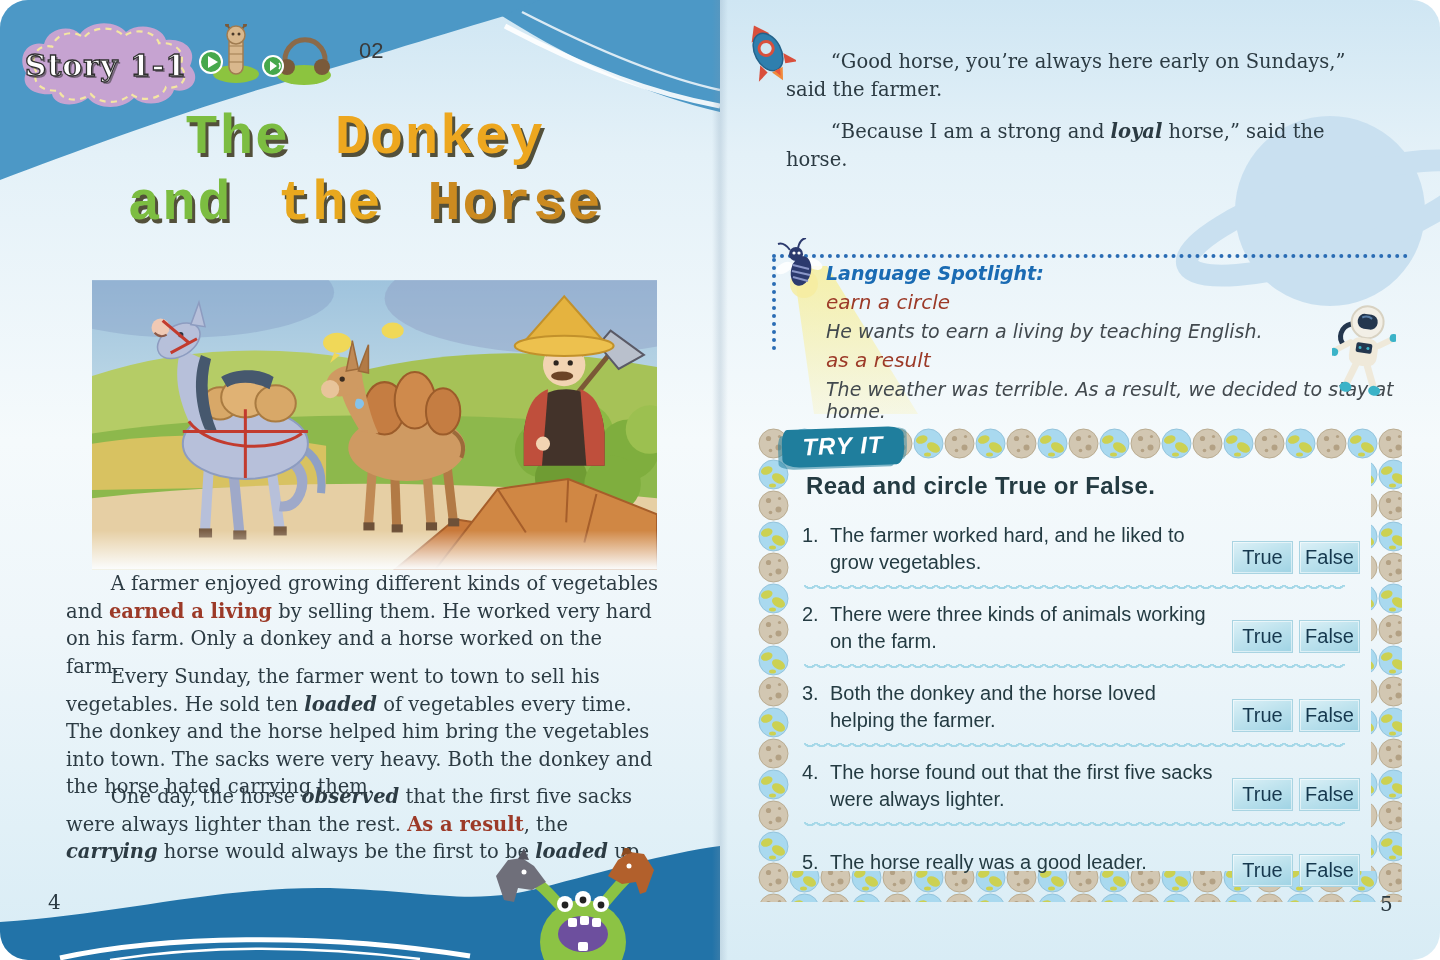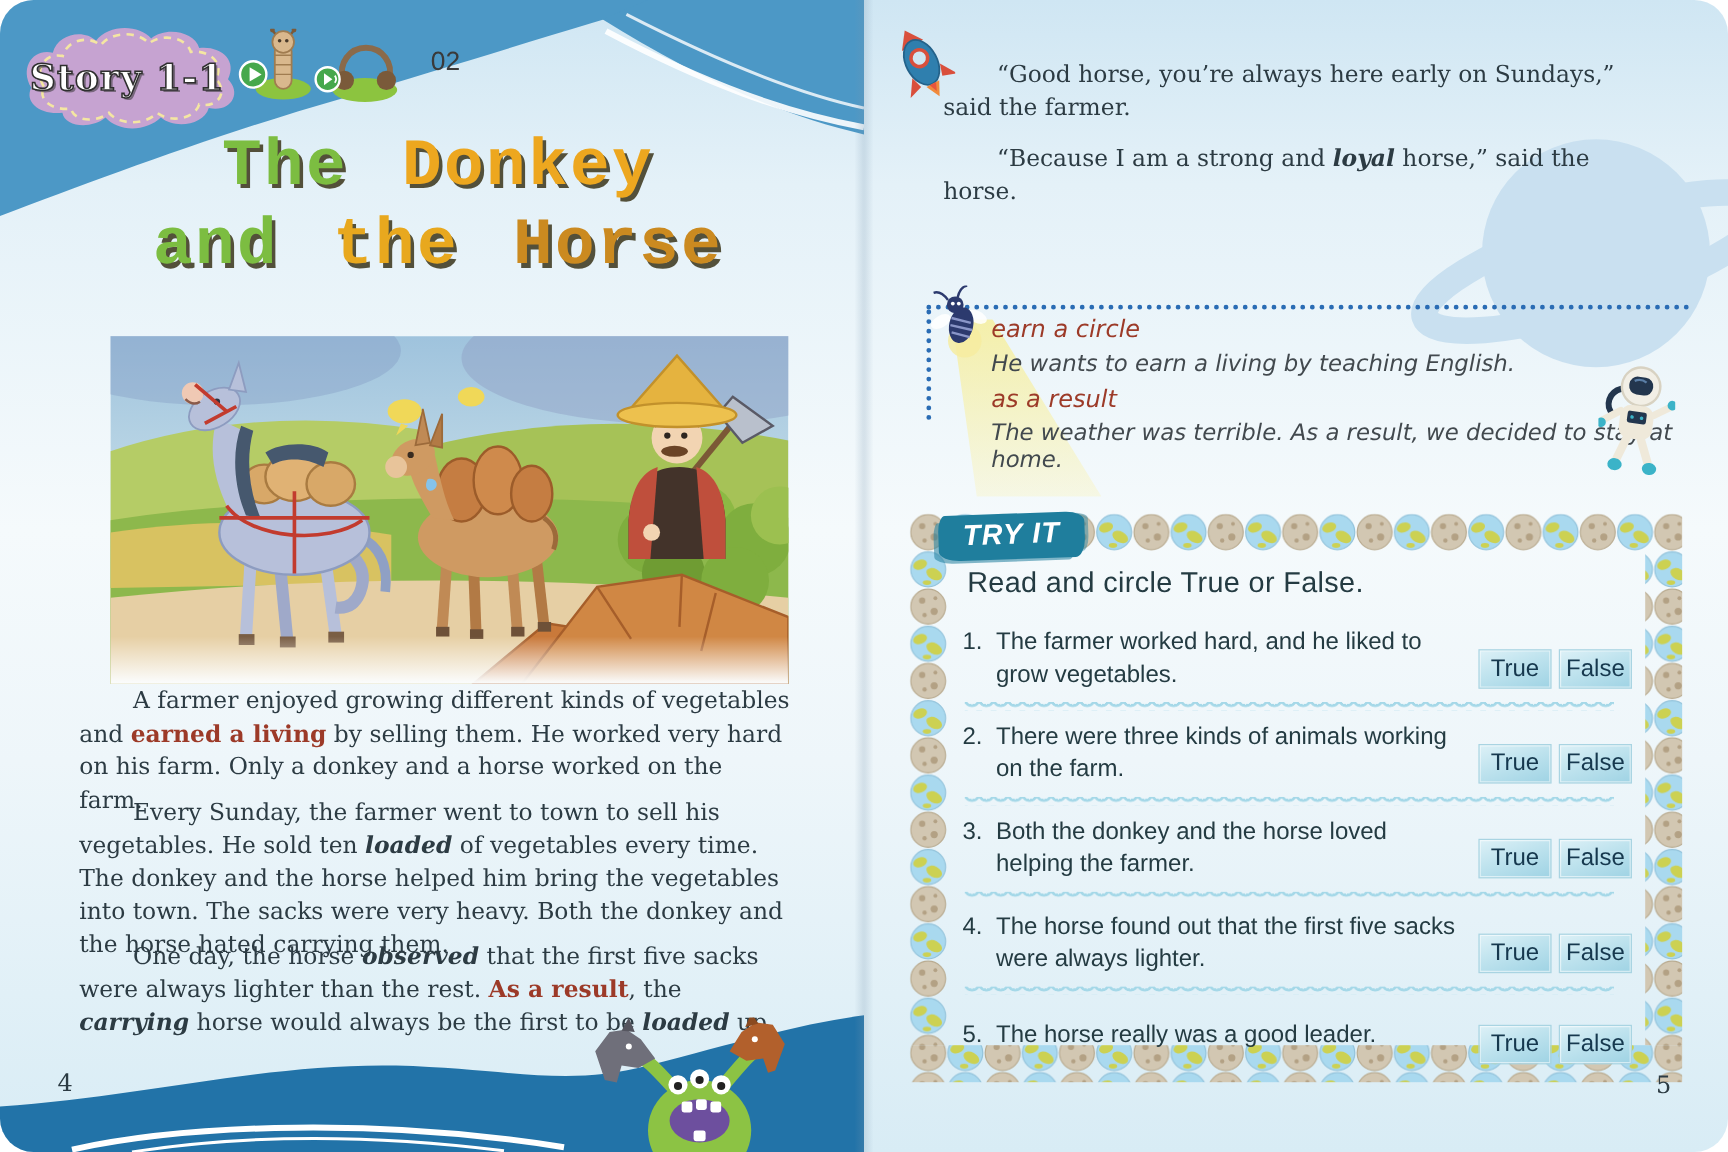--- a/index.html
+++ b/index.html
@@ -51,21 +51,21 @@
 
   
   .tryit{left:758px;top:428px;width:644px;height:474px;}
   .tryit-border{position:absolute;left:0;top:0;}
   .banner{position:absolute;left:24px;top:0;width:122px;height:38px;background:#1f7e9d;
     transform:rotate(-2deg);border-radius:6px 16px 8px 18px/14px 8px 16px 8px;
     box-shadow:-6px 4px 0 -2px rgba(31,126,157,.55),6px -2px 0 -3px rgba(31,126,157,.45);}
   .banner span{position:absolute;left:0;right:0;top:4px;text-align:center;color:#fff;
     font-family:"Liberation Sans",sans-serif;font-weight:bold;font-style:italic;font-size:24px;letter-spacing:1px;}
   .tryit-h{position:absolute;left:48px;top:44px;font-family:"Liberation Sans",sans-serif;
-    font-weight:normal;font-size:24px;color:#243b42;letter-spacing:.3px;}
+    font-weight:bold;font-size:24px;color:#243b42;letter-spacing:.3px;}
   .questions{position:absolute;left:44px;top:90px;width:558px;display:flex;flex-direction:column;}
   .q-row{display:flex;align-items:center;gap:8px;padding:4px 0;}
   .q-text{flex:1;position:relative;padding-left:28px;font-family:"Liberation Sans",sans-serif;
     font-size:20px;line-height:27px;color:#243b42;}
   .q-num{position:absolute;left:0;top:0;}
   .tf-group{display:flex;gap:6px;flex:0 0 auto;}
   .tf-btn{width:59px;height:31px;line-height:31px;text-align:center;cursor:pointer;
     font-family:"Liberation Sans",sans-serif;font-size:20px;color:#16384e;
     background:linear-gradient(160deg,#ddf1f7 0%,#bfe3ee 45%,#9fd3e4 100%);
     border:1px solid #a9d4e2;box-shadow:inset 0 0 0 1px rgba(255,255,255,.55);margin-top:16px;}
@@ -308,20 +308,21 @@
     <path d="M22,12 q-6,-8 -12,-6 M30,10 q2,-9 8,-10" stroke="#2c3a6e" stroke-width="2" fill="none"></path>
     <ellipse cx="16" cy="30" rx="9" ry="5" transform="rotate(-30 16 30)" fill="#ffffff" opacity=".85"></ellipse>
     <ellipse cx="46" cy="26" rx="9" ry="5" transform="rotate(25 46 26)" fill="#ffffff" opacity=".85"></ellipse>
     <circle cx="28" cy="16" r="7" fill="#2c3a6e"></circle>
     <circle cx="26" cy="15" r="1.6" fill="#ffffff"></circle>
       <circle cx="31" cy="15" r="1.6" fill="#ffffff"></circle>
     <ellipse cx="33" cy="33" rx="10" ry="15" transform="rotate(12 33 33)" fill="#2c3a6e"></ellipse>
     <path d="M25,27 l16,4 M24,33 l18,4 M25,39 l15,4" stroke="#8a96c8" stroke-width="2"></path>
   </svg>
   <div class="abs spot">
+    <div class="spot-h">Language Spotlight:</div>
     <div class="spot-p">earn a circle</div>
     <div class="spot-e">He wants to earn a living by teaching English.</div>
     <div class="spot-p">as a result</div>
     <div class="spot-e">The weather was terrible. As a result, we decided to stay at home.</div>
   </div>
   <svg class="abs" style="left:1332px;top:300px" width="64" height="98" viewBox="0 0 64 98">
     <g transform="rotate(8 32 48)">
       <path d="M16,26 C6,30 4,42 12,48" stroke="#23364e" stroke-width="5" fill="none"></path>
       <circle cx="32" cy="22" r="16" fill="#f2efe6" stroke="#d8d2c2" stroke-width="2"></circle>
       <rect x="22" y="14" width="20" height="15" rx="7" fill="#23364e"></rect>

